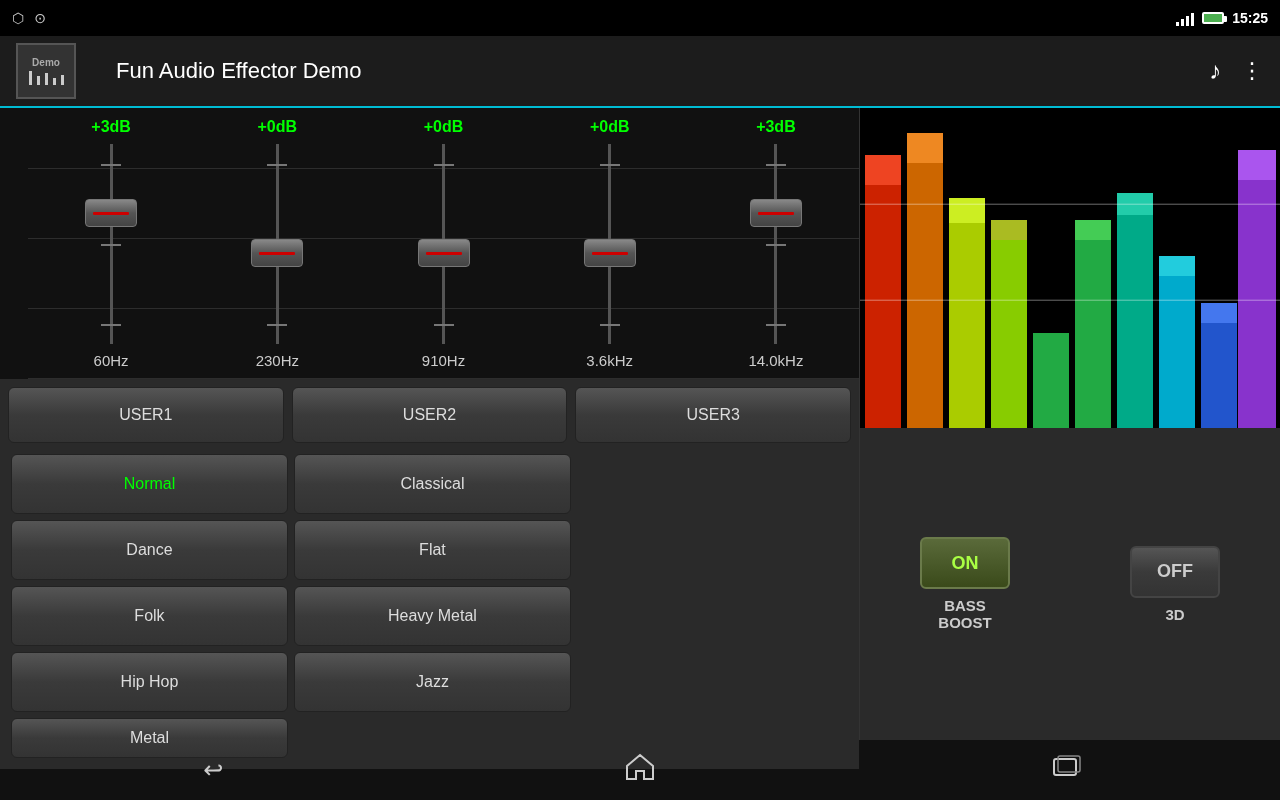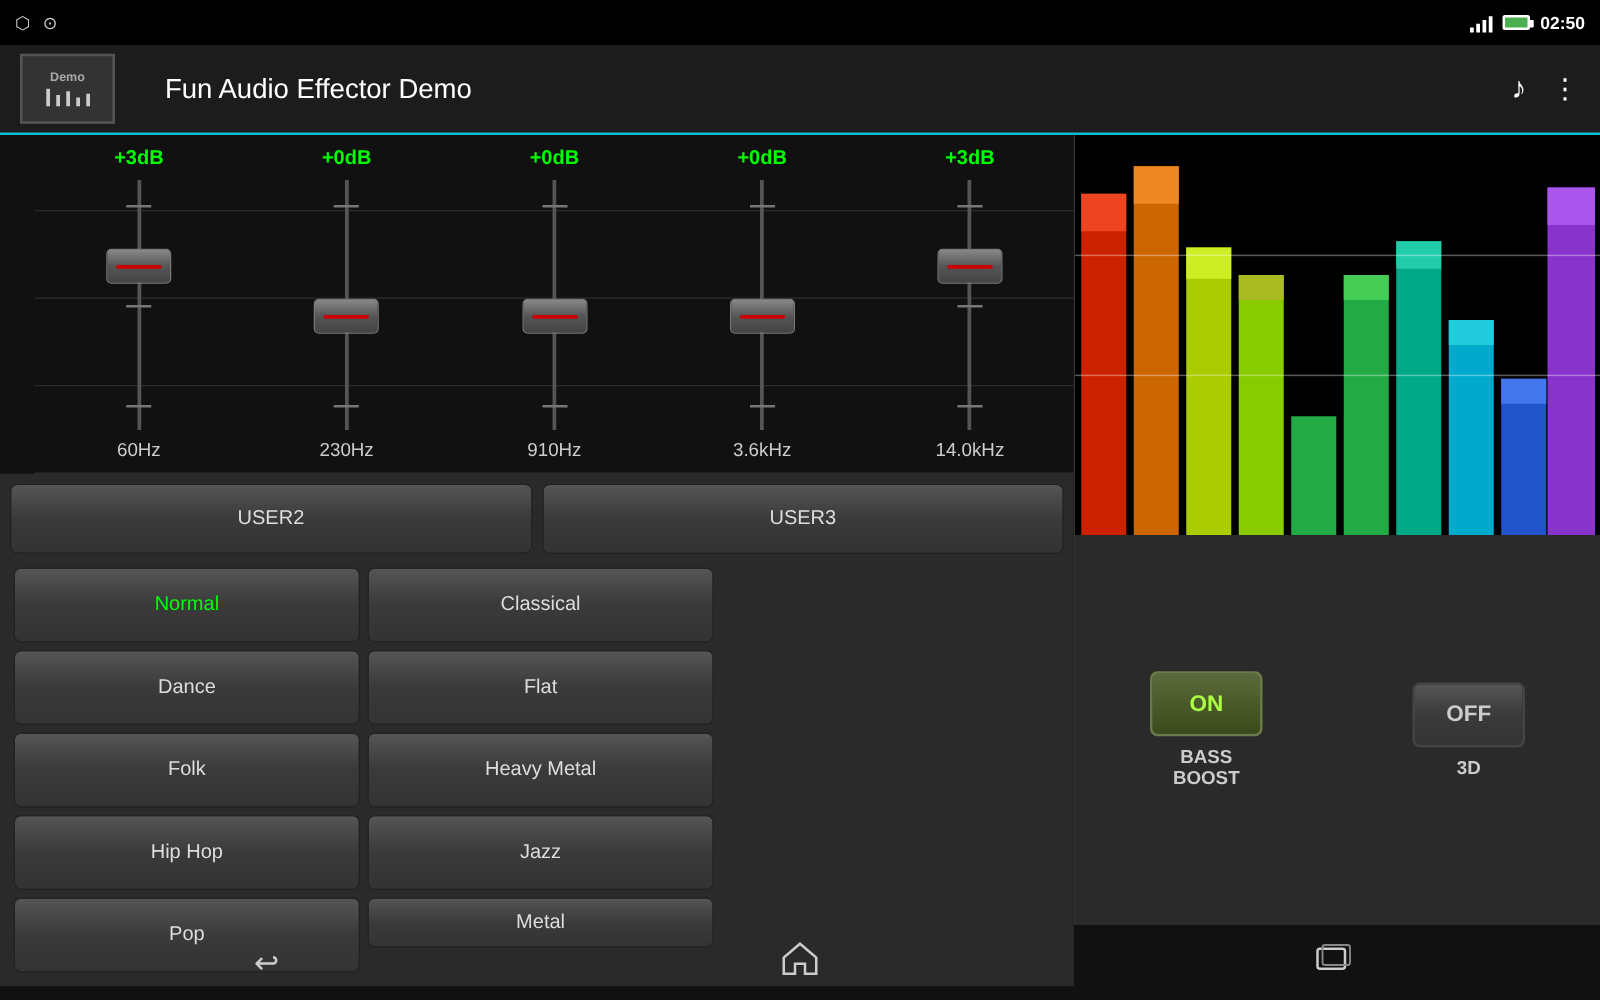--- a/index.html
+++ b/index.html
@@ -73,21 +73,21 @@
     #app-bar {
       width: 1280px;
       height: 72px;
       background: #1c1c1c;
       border-bottom: 2px solid #00bcd4;
       display: flex;
       align-items: center;
       padding: 0 16px;
     }
     .app-icon {
-      width: 76px;
+      width: 60px;
       height: 56px;
       background: #333;
       border: 2px solid #555;
       display: flex;
       flex-direction: column;
       justify-content: center;
       align-items: center;
       gap: 3px;
       margin-right: 16px;
       flex-shrink: 0;
@@ -408,21 +408,21 @@
     <span class="status-icon">⊙</span>
   </div>
   <div class="status-right">
     <div class="signal-bars">
       <div class="signal-bar" style="height:4px;"></div>
       <div class="signal-bar" style="height:7px;"></div>
       <div class="signal-bar" style="height:10px;"></div>
       <div class="signal-bar" style="height:13px;"></div>
     </div>
     <div class="battery-icon"></div>
-    <span>02:50</span>
+    <span>15:25</span>
   </div>
 </div>
 
 <div id="app-bar">
   <div class="app-icon">
     <div style="color:#aaa;font-size:10px;font-weight:bold;">Demo</div>
     <div class="fader-row">
       <div class="fader-mini" style="height:14px;"></div>
       <div class="fader-mini" style="height:9px;"></div>
       <div class="fader-mini" style="height:12px;"></div>
@@ -520,34 +520,34 @@
             </div>
           </div>
         </div>
         <span class="eq-freq-label">14.0kHz</span>
       </div>
     </div>
 
     <div id="preset-area">
 
       <div id="user-presets">
+        <button class="preset-btn">USER1</button>
         <button class="preset-btn">USER2</button>
         <button class="preset-btn">USER3</button>
       </div>
 
       <div id="genre-presets">
         <button class="genre-btn active">Normal</button>
         <button class="genre-btn">Classical</button>
         <button class="genre-btn">Dance</button>
         <button class="genre-btn">Flat</button>
         <button class="genre-btn">Folk</button>
         <button class="genre-btn">Heavy Metal</button>
         <button class="genre-btn">Hip Hop</button>
         <button class="genre-btn">Jazz</button>
-        <button class="genre-btn">Pop</button>
         <button class="rock-btn">Metal</button>
       </div>
     </div>
   </div>
 
   <div id="right-panel">
 
     <div id="visualizer">
       
       <div class="vis-hline" style="top: 30%;"></div>

